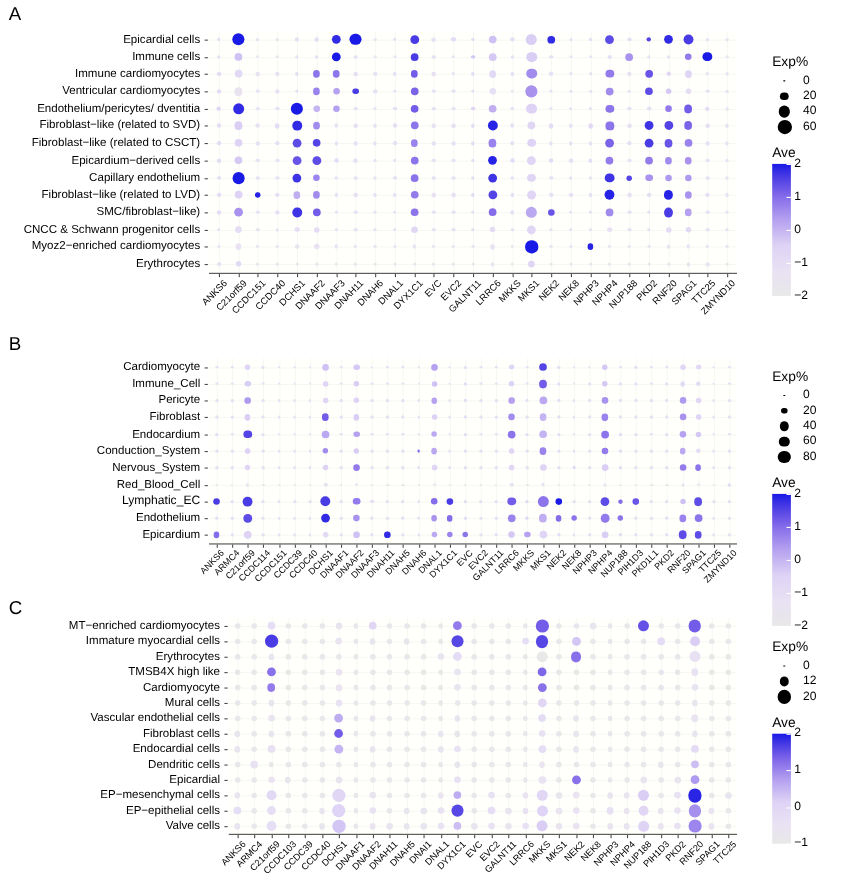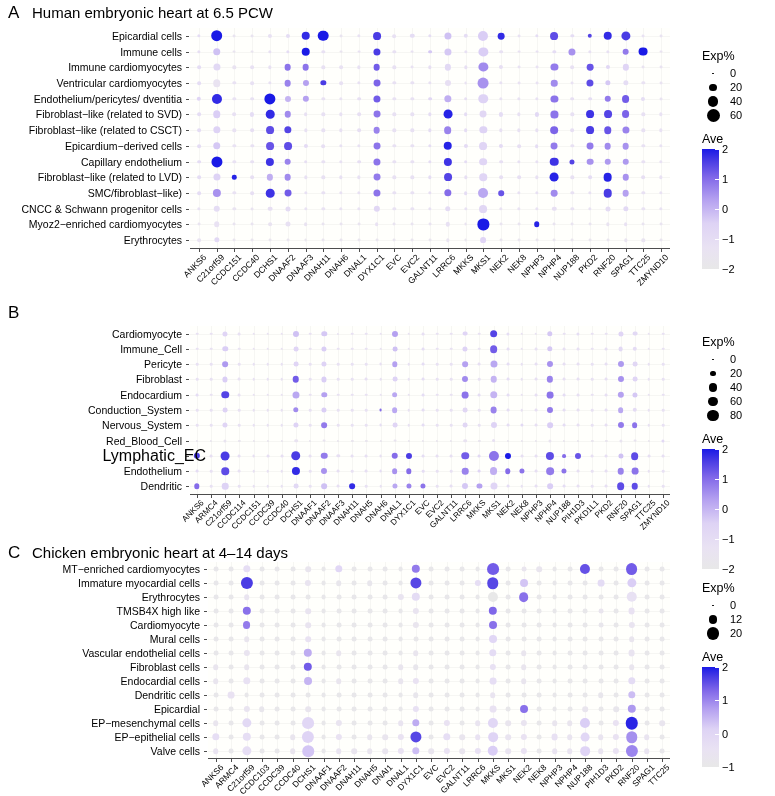--- a/index.html
+++ b/index.html
@@ -135,21 +135,20 @@
     right: 0;
     width: 4px; height: 1px;
     background: #fff;
   }
 </style>
 </head>
 <body>
 
 <div class="panel" id="panelA">
   <div class="panel-letter">A</div>
-  <div class="panel-title">Human embryonic heart at 6.5 PCW</div>
   <div class="plot" id="plotA" style="left: 190px; top: 28px; width: 480px; height: 220px;">
       <div class="plot-bg"></div>
       <div class="grid-line-v" style="left: 8.88889px;"></div>
       <div class="grid-line-v" style="left: 26.6667px;"></div>
       <div class="grid-line-v" style="left: 44.4444px;"></div>
       <div class="grid-line-v" style="left: 62.2222px;"></div>
       <div class="grid-line-v" style="left: 80px;"></div>
       <div class="grid-line-v" style="left: 97.7778px;"></div>
       <div class="grid-line-v" style="left: 115.556px;"></div>
       <div class="grid-line-v" style="left: 133.333px;"></div>
@@ -1223,23 +1222,23 @@
       </div>
     </div>
 <div class="row-label" style="font-size: 10.5px; width: 182px; left: 0px; top: 33.6364px;">Cardiomyocyte</div>
     <div class="row-label" style="font-size: 10.5px; width: 182px; left: 0px; top: 48.9091px;">Immune_Cell</div>
     <div class="row-label" style="font-size: 10.5px; width: 182px; left: 0px; top: 64.1818px;">Pericyte</div>
     <div class="row-label" style="font-size: 10.5px; width: 182px; left: 0px; top: 79.4545px;">Fibroblast</div>
     <div class="row-label" style="font-size: 10.5px; width: 182px; left: 0px; top: 94.7273px;">Endocardium</div>
     <div class="row-label" style="font-size: 10.5px; width: 182px; left: 0px; top: 110px;">Conduction_System</div>
     <div class="row-label" style="font-size: 10.5px; width: 182px; left: 0px; top: 125.273px;">Nervous_System</div>
     <div class="row-label" style="font-size: 10.5px; width: 182px; left: 0px; top: 140.545px;">Red_Blood_Cell</div>
-    <div class="row-label" style="font-size: 16px; width: 182px; left: 0px; top: 155.818px; margin-left: 24px;">Lymphatic_EC</div>
+    <div class="row-label" style="font-size: 11px; width: 182px; left: 0px; top: 155.818px;">Lymphatic_EC</div>
     <div class="row-label" style="font-size: 10.5px; width: 182px; left: 0px; top: 171.091px;">Endothelium</div>
-    <div class="row-label" style="font-size: 10.5px; width: 182px; left: 0px; top: 186.364px;">Dendritic</div>
+    <div class="row-label" style="font-size: 10.5px; width: 182px; left: 0px; top: 186.364px;">Epicardium</div>
     <div class="col-label" style="font-size: 8.2px; left: 200.059px; top: 199px; transform: rotate(-45deg) translate(-100%, 0px); transform-origin: left top;">ANKS6</div>
     <div class="col-label" style="font-size: 8.2px; left: 214.176px; top: 199px; transform: rotate(-45deg) translate(-100%, 0px); transform-origin: left top;">ARMC4</div>
     <div class="col-label" style="font-size: 8.2px; left: 228.294px; top: 199px; transform: rotate(-45deg) translate(-100%, 0px); transform-origin: left top;">C21orf59</div>
     <div class="col-label" style="font-size: 8.2px; left: 242.412px; top: 199px; transform: rotate(-45deg) translate(-100%, 0px); transform-origin: left top;">CCDC114</div>
     <div class="col-label" style="font-size: 8.2px; left: 256.529px; top: 199px; transform: rotate(-45deg) translate(-100%, 0px); transform-origin: left top;">CCDC151</div>
     <div class="col-label" style="font-size: 8.2px; left: 270.647px; top: 199px; transform: rotate(-45deg) translate(-100%, 0px); transform-origin: left top;">CCDC39</div>
     <div class="col-label" style="font-size: 8.2px; left: 284.765px; top: 199px; transform: rotate(-45deg) translate(-100%, 0px); transform-origin: left top;">CCDC40</div>
     <div class="col-label" style="font-size: 8.2px; left: 298.882px; top: 199px; transform: rotate(-45deg) translate(-100%, 0px); transform-origin: left top;">DCHS1</div>
     <div class="col-label" style="font-size: 8.2px; left: 313px; top: 199px; transform: rotate(-45deg) translate(-100%, 0px); transform-origin: left top;">DNAAF1</div>
     <div class="col-label" style="font-size: 8.2px; left: 327.118px; top: 199px; transform: rotate(-45deg) translate(-100%, 0px); transform-origin: left top;">DNAAF2</div>
@@ -1264,21 +1263,20 @@
     <div class="col-label" style="font-size: 8.2px; left: 595.353px; top: 199px; transform: rotate(-45deg) translate(-100%, 0px); transform-origin: left top;">PKD1L1</div>
     <div class="col-label" style="font-size: 8.2px; left: 609.471px; top: 199px; transform: rotate(-45deg) translate(-100%, 0px); transform-origin: left top;">PKD2</div>
     <div class="col-label" style="font-size: 8.2px; left: 623.588px; top: 199px; transform: rotate(-45deg) translate(-100%, 0px); transform-origin: left top;">RNF20</div>
     <div class="col-label" style="font-size: 8.2px; left: 637.706px; top: 199px; transform: rotate(-45deg) translate(-100%, 0px); transform-origin: left top;">SPAG1</div>
     <div class="col-label" style="font-size: 8.2px; left: 651.824px; top: 199px; transform: rotate(-45deg) translate(-100%, 0px); transform-origin: left top;">TTC25</div>
     <div class="col-label" style="font-size: 8.2px; left: 665.941px; top: 199px; transform: rotate(-45deg) translate(-100%, 0px); transform-origin: left top;">ZMYND10</div>
   </div>
 
 <div class="panel" id="panelC">
   <div class="panel-letter">C</div>
-  <div class="panel-title">Chicken embryonic heart at 4–14 days</div>
   <div class="plot" id="plotC" style="left: 208px; top: 22px; width: 462px; height: 196px;">
       <div class="plot-bg"></div>
       <div class="grid-line-v" style="left: 7.7px;"></div>
       <div class="grid-line-v" style="left: 23.1px;"></div>
       <div class="grid-line-v" style="left: 38.5px;"></div>
       <div class="grid-line-v" style="left: 53.9px;"></div>
       <div class="grid-line-v" style="left: 69.3px;"></div>
       <div class="grid-line-v" style="left: 84.7px;"></div>
       <div class="grid-line-v" style="left: 100.1px;"></div>
       <div class="grid-line-v" style="left: 115.5px;"></div>

